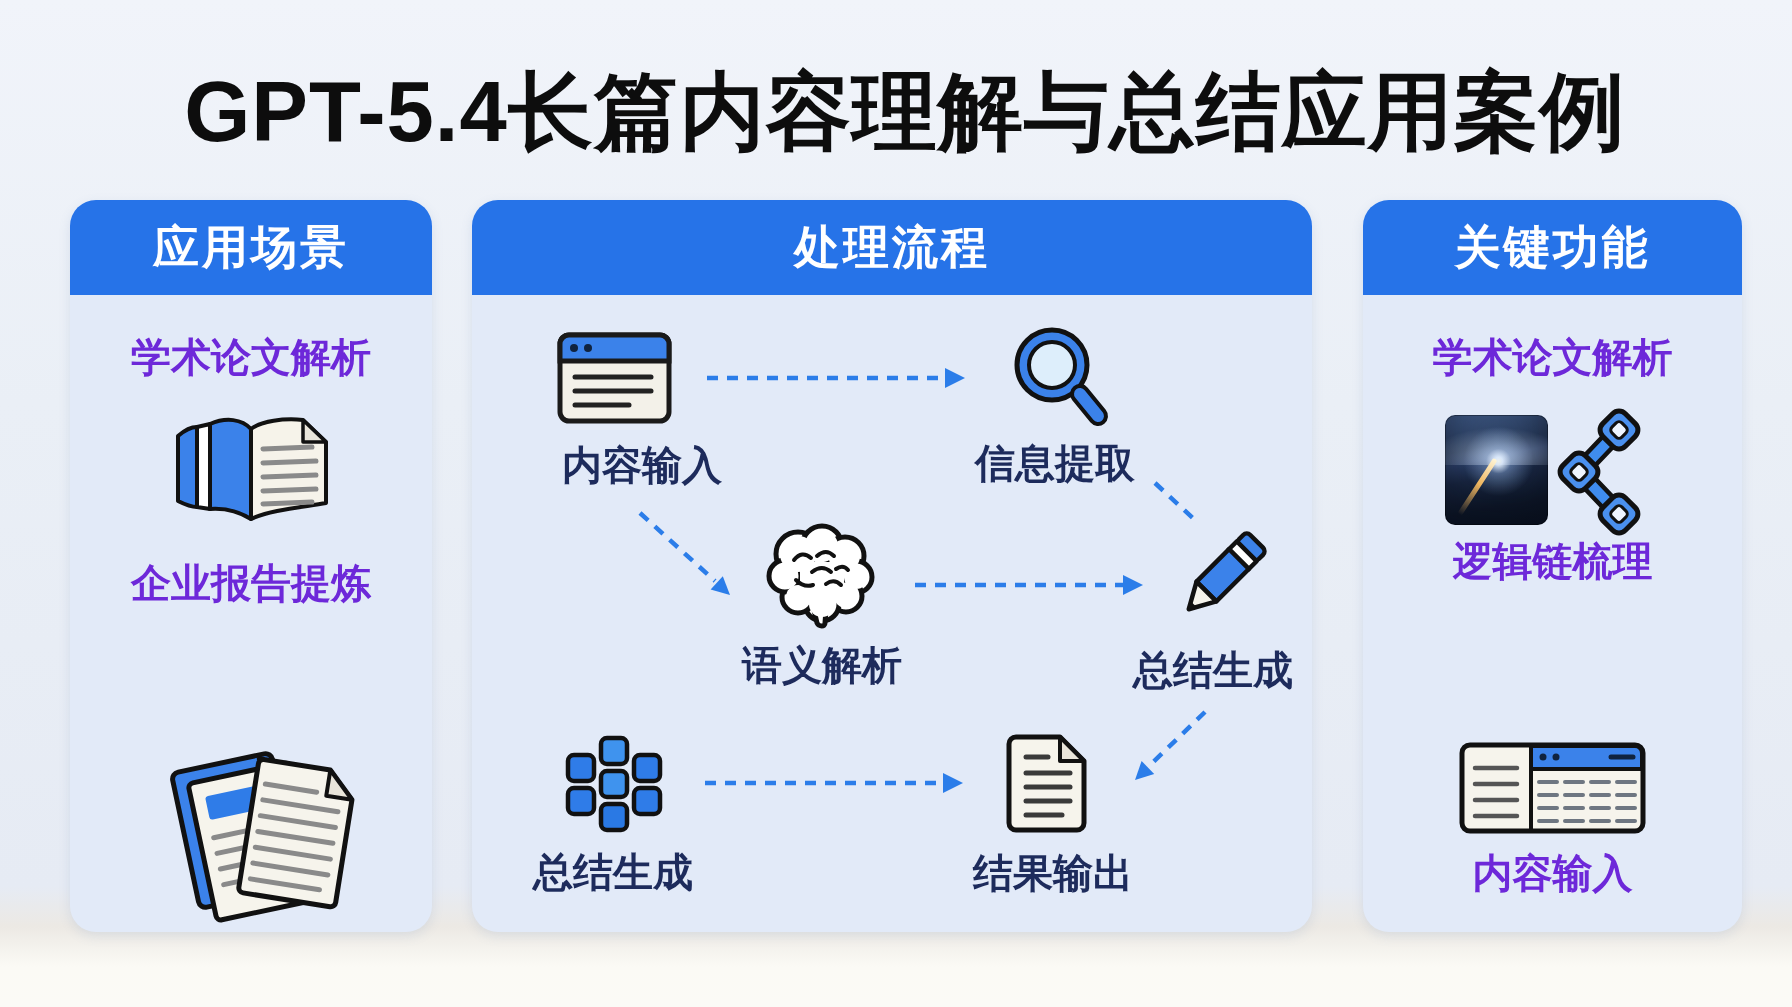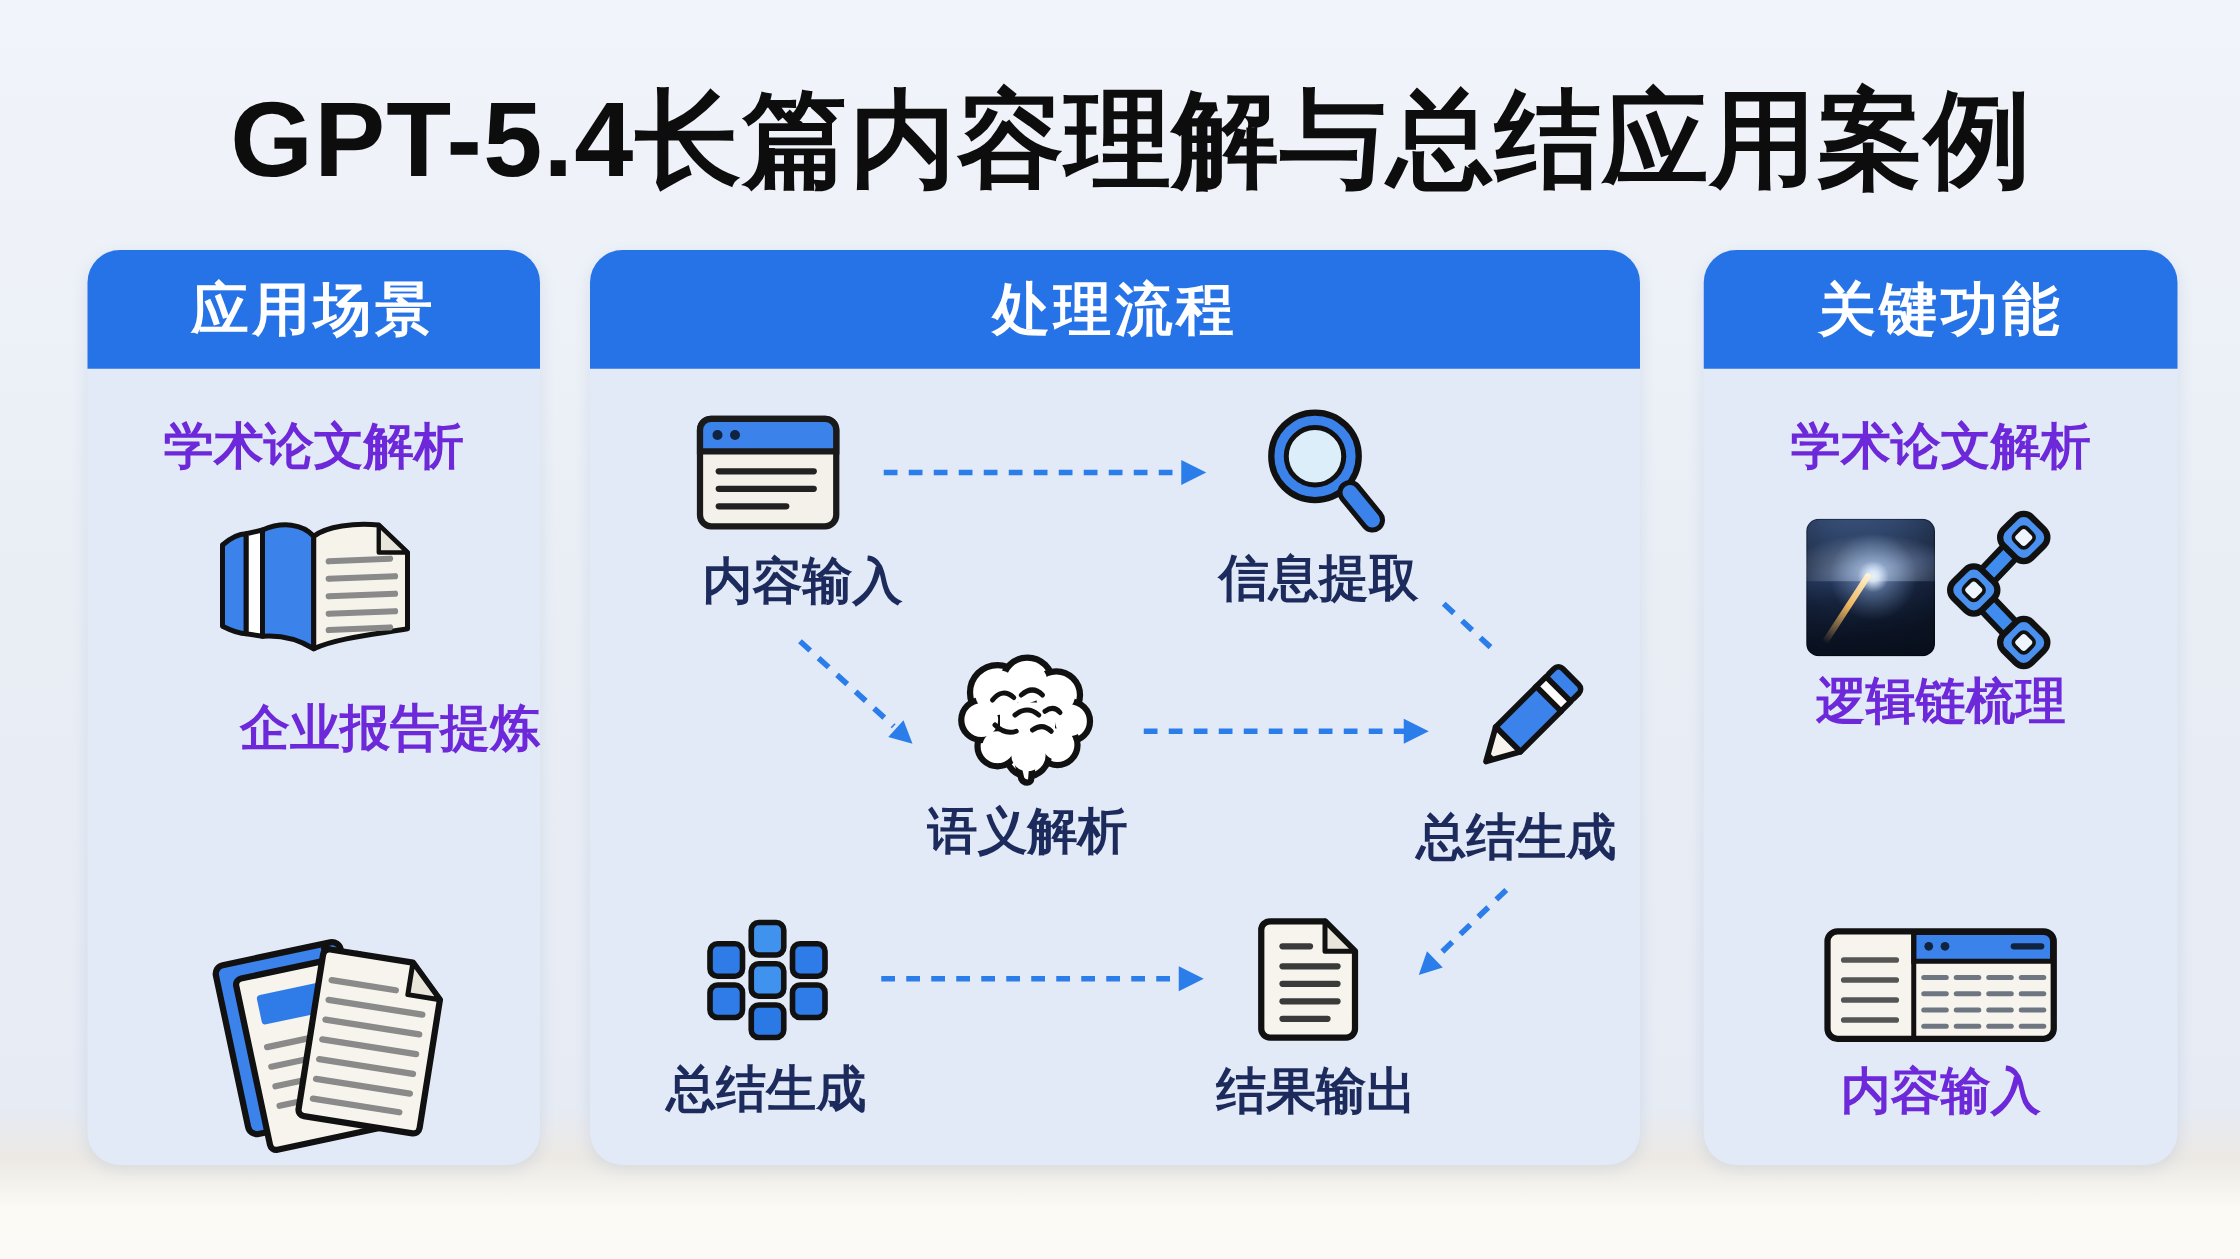--- a/index.html
+++ b/index.html
@@ -80,21 +80,21 @@
             <line x1="97" y1="41" x2="146" y2="39"></line>
             <line x1="97" y1="55" x2="150" y2="53"></line>
             <line x1="97" y1="69" x2="150" y2="67"></line>
             <line x1="97" y1="83" x2="150" y2="81"></line>
             <line x1="97" y1="96" x2="146" y2="94"></line>
           </g>
         </g>
       </svg>
     </div>
 
-    <div class="row-label" style="top:362px;text-align:right;">企业报告提炼</div>
+    <div class="row-label" style="top:362px;">企业报告提炼</div>
 
     <div class="icon" style="left:81px;top:548px;">
       <svg width="200" height="160" viewBox="0 0 200 160">
         <g transform="rotate(-12 92 84)">
           <rect x="34" y="12" width="102" height="138" rx="7" fill="#3b82ea" stroke="#111" stroke-width="5"></rect>
         </g>
         <g transform="rotate(-12 100 92)">
           <rect x="50" y="24" width="104" height="140" rx="5" fill="#f6f4ec" stroke="#111" stroke-width="5"></rect>
           <rect x="64" y="40" width="74" height="24" rx="3" fill="#2f7ce8"></rect>
           <g stroke="#8a8a8a" stroke-width="5" stroke-linecap="round">

